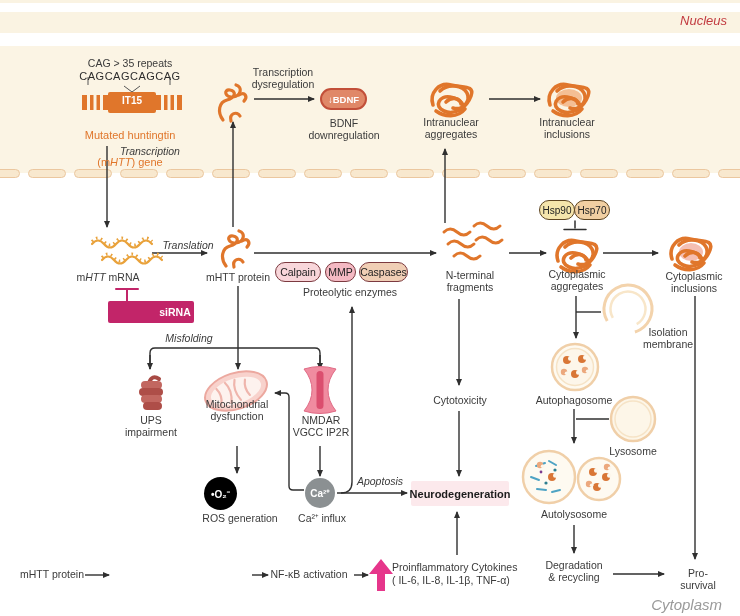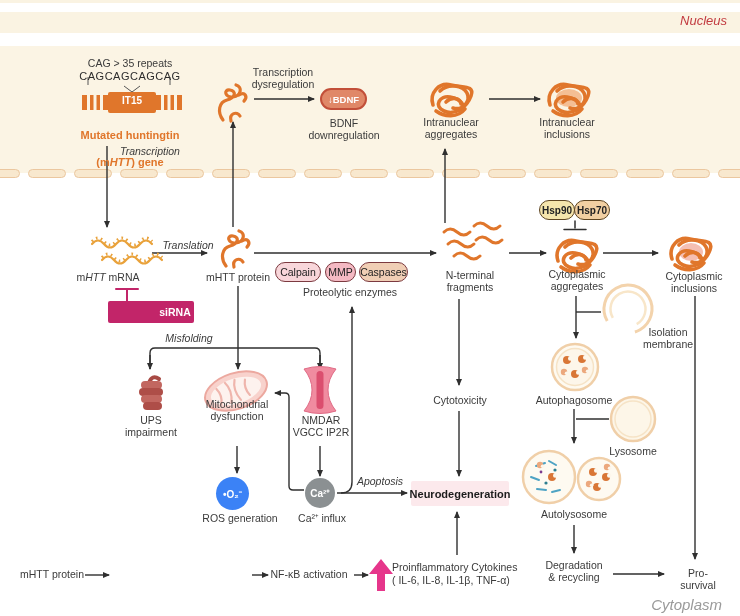--- a/index.html
+++ b/index.html
@@ -12,28 +12,28 @@
   .membrane{position:absolute;left:0;top:0;width:740px;height:616px;pointer-events:none;}
   .mempill{position:absolute;top:169px;width:38px;height:9px;border-radius:5px;background:#F8E8CE;
            border:1.5px solid #EBC79F;box-sizing:border-box;}
   svg.overlay{position:absolute;left:0;top:0;z-index:3;}
   .lbl{position:absolute;font-size:10.5px;color:#3b3b3b;text-align:center;white-space:pre-line;
        line-height:1.16;transform:translateX(-50%);z-index:4;}
   .noctr{transform:none;}
   .left{text-align:left;transform:none;}
   .pre{white-space:pre;}
   .it{font-style:italic;}
-  .b{font-weight:bold;}
+  .b{font-weight:normal;}
   .orange{color:#E0762B;}
   .region{font-size:13px;font-style:italic;color:#C23B40;}
   .cytoplasm-lbl{font-size:15px;font-style:italic;color:#9A9A9A;}
   .pill{position:absolute;display:flex;align-items:center;justify-content:center;box-sizing:border-box;
         border-radius:11px;font-size:10.5px;color:#222;z-index:4;}
   .enzpill{border:1.5px solid #7C3A40;height:20px;}
-  .hsppill{border:1.5px solid #5E4522;height:20px;font-size:10px;font-weight:bold;}
+  .hsppill{border:1.5px solid #5E4522;height:20px;font-size:10px;}
   .bdnfpill{border:2px solid #C24F39;background:#E08868;color:#fff;font-weight:bold;font-size:9.5px;height:22px;}
   .badge{position:absolute;border-radius:50%;display:flex;align-items:center;justify-content:center;
          color:#fff;font-weight:bold;font-size:10px;z-index:4;box-sizing:border-box;}
   .neurobox{position:absolute;background:#FCE9EC;display:flex;align-items:center;justify-content:center;
             font-weight:bold;font-size:11px;color:#1c1c1c;z-index:4;border-radius:2px;}
   .sirnabox{position:absolute;background:#C22569;color:#fff;font-weight:bold;font-size:10.5px;
             display:flex;align-items:center;justify-content:center;z-index:4;border-radius:2px;}
   .it15{position:absolute;color:#fff;font-weight:bold;font-size:10px;transform:translateX(-50%);z-index:4;}
   .seq{font-size:11px;letter-spacing:.5px;color:#2c2c2c;}
 </style>
@@ -309,21 +309,21 @@
 inclusions</div>
 
   <div class="lbl it" style="left:189px;top:332px;">Misfolding</div>
   <div class="lbl" style="left:151px;top:414px;">UPS
 impairment</div>
   <div class="lbl" style="left:237px;top:398px;">Mitochondrial
 dysfunction</div>
   <div class="lbl" style="left:321px;top:414px;">NMDAR
 VGCC IP2R</div>
 
-  <div class="badge" style="left:216px;top:477px;width:33px;height:33px;background:#3b82f6;">•O₂⁻</div>
+  <div class="badge" style="left:204px;top:477px;width:33px;height:33px;background:#000000;">•O₂⁻</div>
   <div class="lbl" style="left:240px;top:512px;">ROS generation</div>
   <div class="badge" style="left:305px;top:478px;width:30px;height:30px;background:#8B9092;">Ca²⁺</div>
   <div class="lbl" style="left:322px;top:512px;">Ca²⁺ influx</div>
   <div class="lbl it" style="left:380px;top:475px;">Apoptosis</div>
   <div class="lbl" style="left:460px;top:394px;">Cytotoxicity</div>
   <div class="neurobox" style="left:411px;top:481px;width:98px;height:25px;">Neurodegeneration</div>
 
   <div class="lbl" style="left:668px;top:326px;">Isolation
 membrane</div>
   <div class="lbl" style="left:574px;top:394px;">Autophagosome</div>

